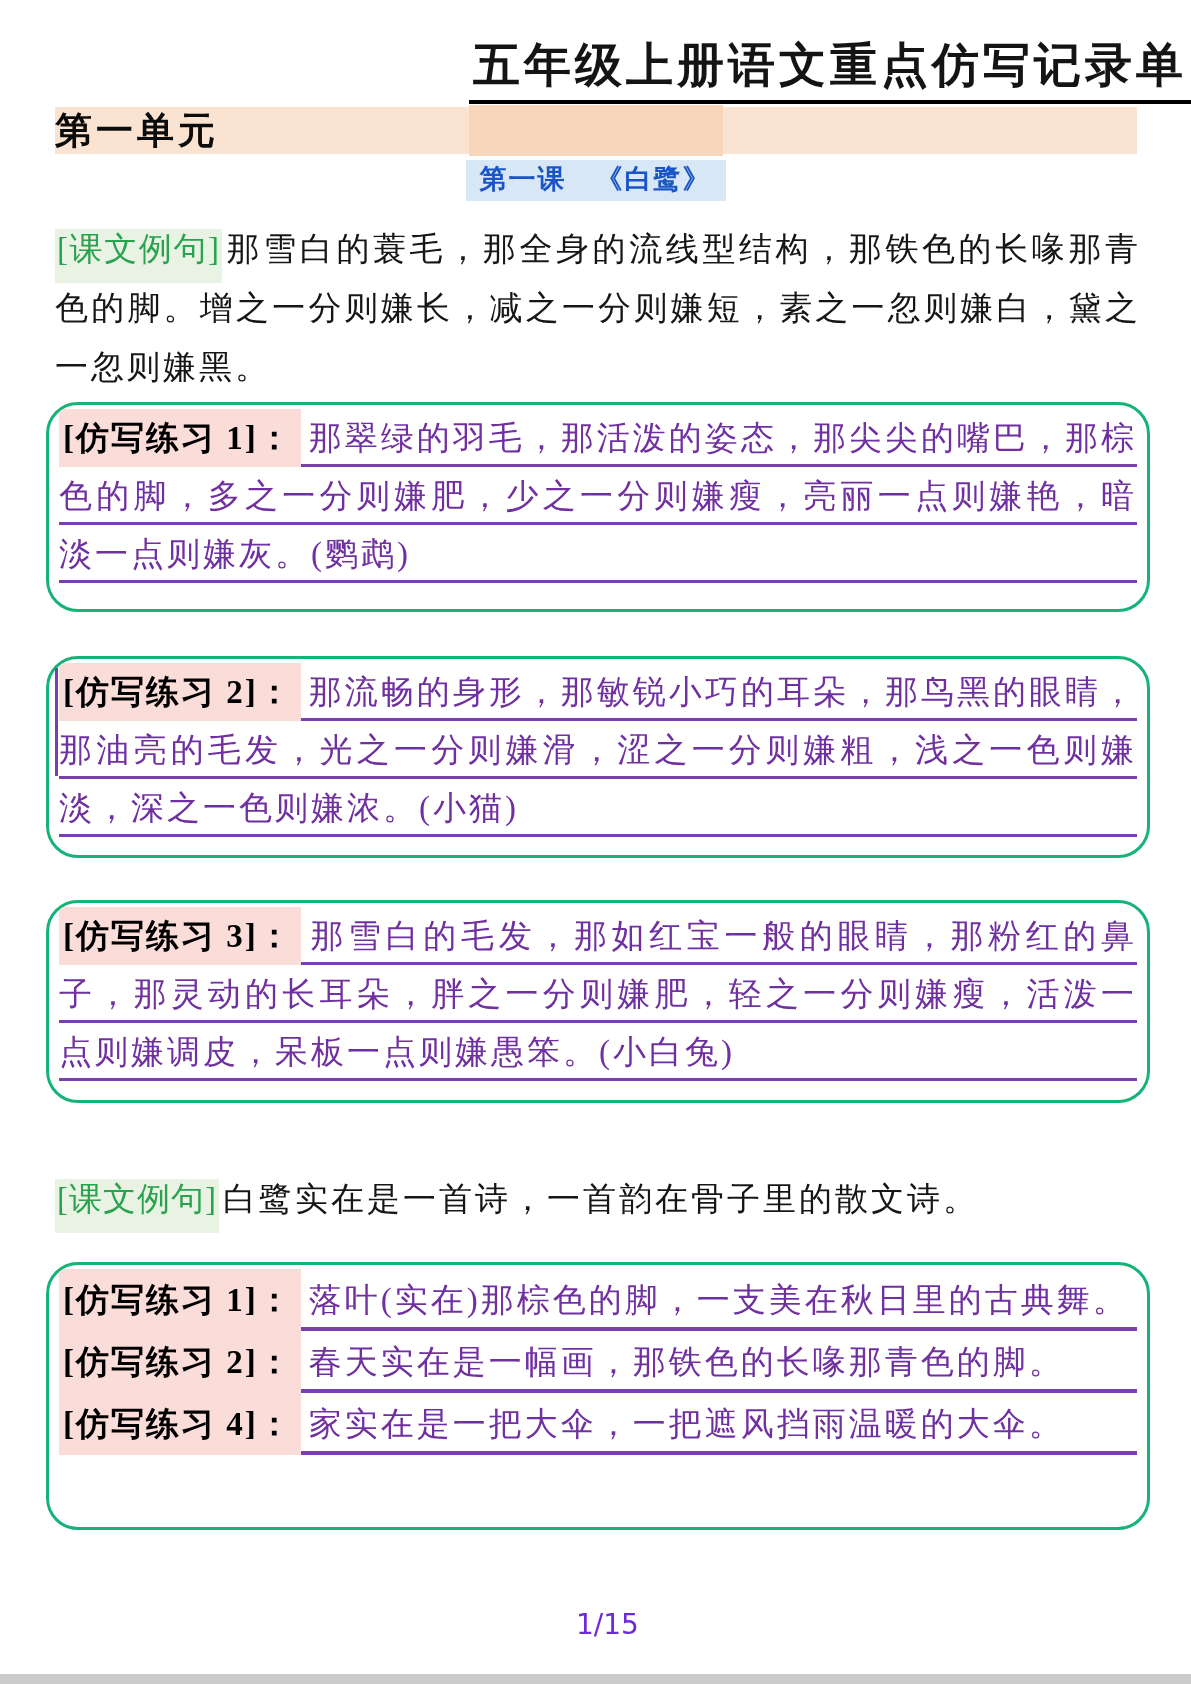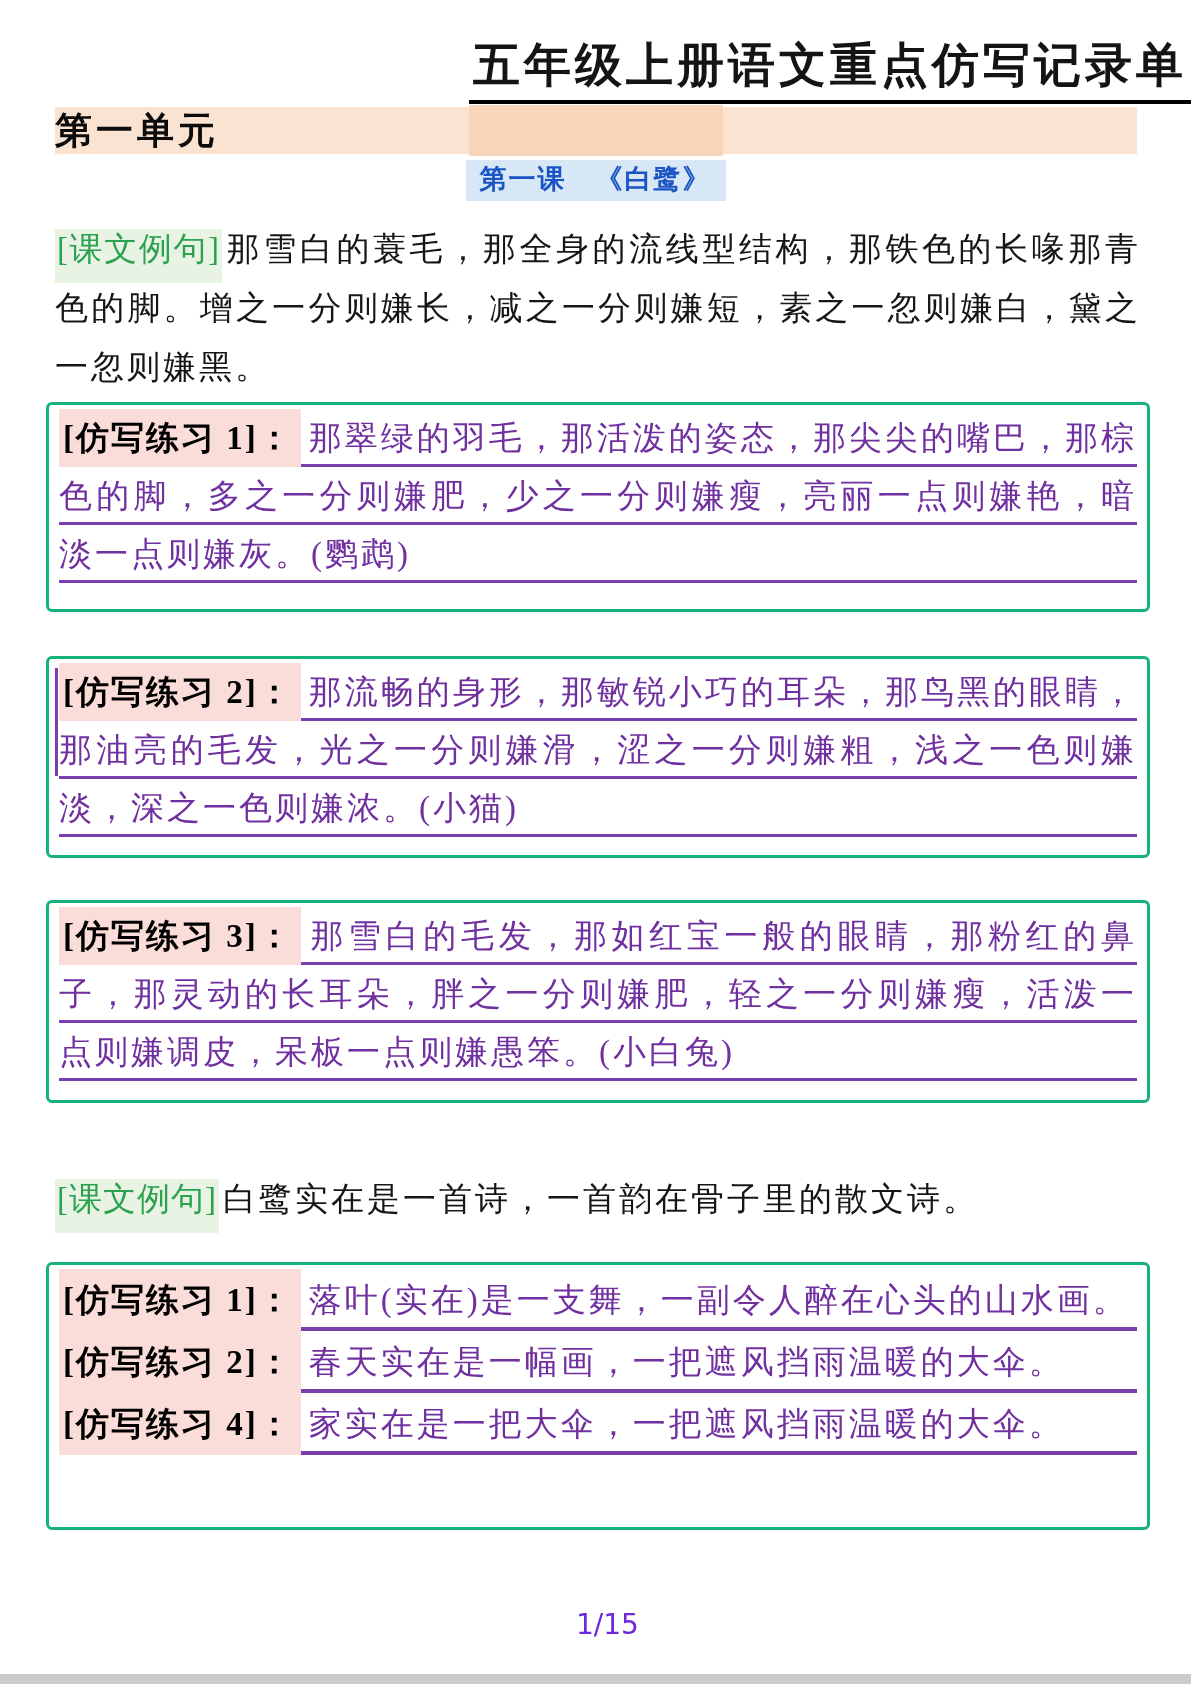--- a/index.html
+++ b/index.html
@@ -50,21 +50,21 @@
   .example-para.p2 { top:1170px; height:60px; }
   .tag-green {
     background:#e9f3e4; color:#2ba24f;
     padding:2px 2px 16px 2px; margin-right:4px;
     letter-spacing:1px;
   }
 
   
   .pbox {
     position:absolute; left:46px; width:1104px;
-    border:3px solid #15b377; border-radius:6px;
+    border:3px solid #15b377; border-radius:32px;
     background:#ffffff; overflow:hidden;
   }
   .pbox.b1 { top:402px;  height:210px; }
   .pbox.b2 { top:656px;  height:202px; }
   .pbox.b3 { top:900px;  height:203px; }
   .pbox.b4 { top:1262px; height:268px; }
 
   .pbox-lines {
     margin:4px 10px 0 10px;
     font-size:33px; line-height:58px; letter-spacing:3px;
@@ -136,20 +136,20 @@
 <div class="stray-stroke"></div>
 
 <div class="pbox b3">
   <div class="pbox-lines"><span class="pink-label">[仿写练习 3]：</span><span>那雪白的毛发，那如红宝一般的眼睛，那粉红的鼻子，那灵动的长耳朵，胖之一分则嫌肥，轻之一分则嫌瘦，活泼一点则嫌调皮，呆板一点则嫌愚笨。(小白兔)</span></div>
 </div>
 
 <div class="example-para p2"><span class="tag-green">[课文例句]</span><span>白鹭实在是一首诗，一首韵在骨子里的散文诗。</span></div>
 
 <div class="pbox b4">
   <div class="pbox-rows">
-    <div class="p-row"><span class="pink-label">[仿写练习 1]：</span><span>落叶(实在)是一支舞，一副令人醉在心头的山水画。</span></div>
-    <div class="p-row"><span class="pink-label">[仿写练习 2]：</span><span>春天实在是一幅画，一把遮风挡雨温暖的大伞。</span></div>
+    <div class="p-row"><span class="pink-label">[仿写练习 1]：</span><span>落叶(实在)那棕色的脚，一支美在秋日里的古典舞。</span></div>
+    <div class="p-row"><span class="pink-label">[仿写练习 2]：</span><span>春天实在是一幅画，那铁色的长喙那青色的脚。</span></div>
     <div class="p-row"><span class="pink-label">[仿写练习 4]：</span><span>家实在是一把大伞，一把遮风挡雨温暖的大伞。</span></div>
   </div>
 </div>
 
 <div class="page-number">1/15</div>
 <div class="bottom-strip"></div>
 
 </body></html>

